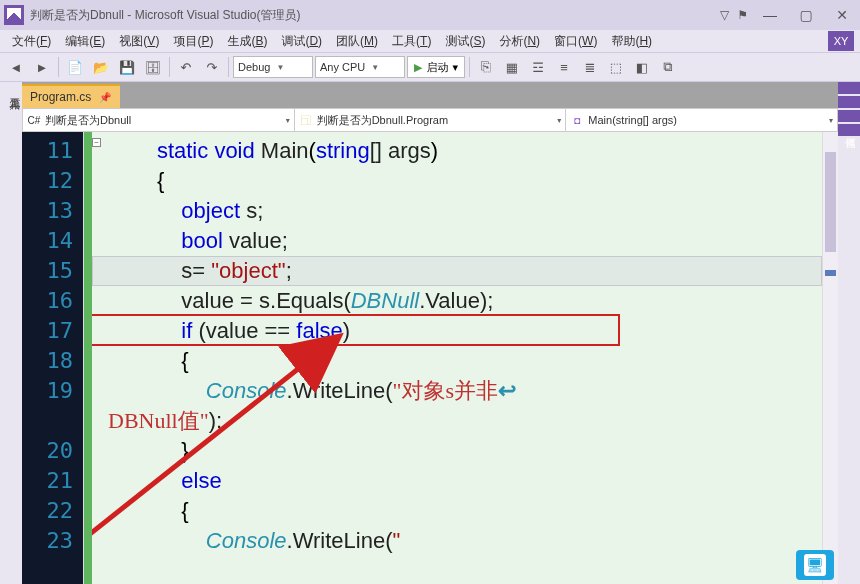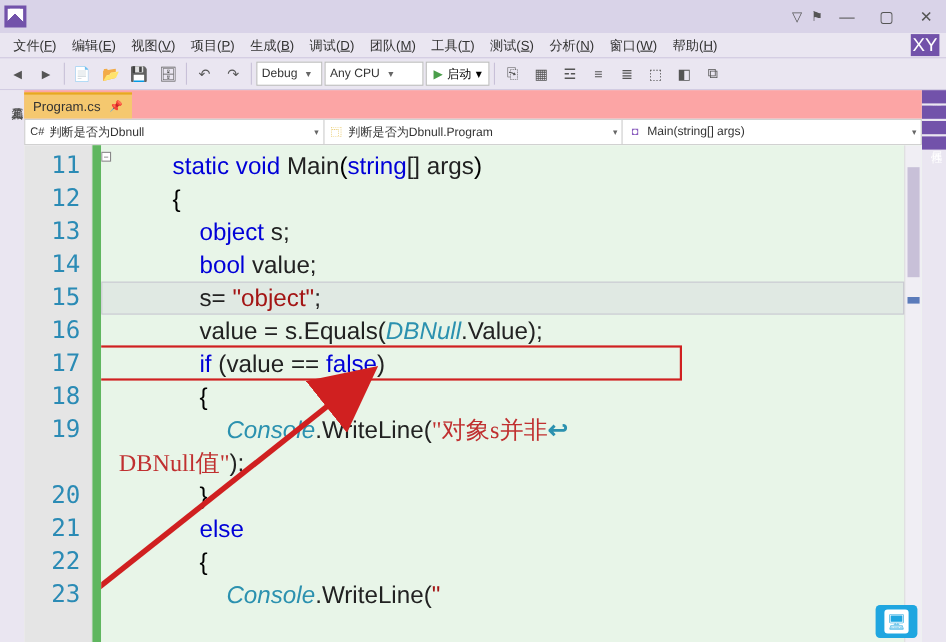--- a/index.html
+++ b/index.html
@@ -13,53 +13,53 @@
 .titlebar .spacer { flex: 1; }
 .titlebar .icons-right { display: flex; align-items: center; gap: 8px; }
 .quicklaunch { display: flex; align-items: center; border: 1px solid #bbb; background: #fcfaff; height: 20px; width: 200px; padding: 0 4px; color: #999; }
 .quicklaunch span { flex: 1; font-size: 11px; }
 .win-btn { width: 28px; height: 20px; display: flex; align-items: center; justify-content: center; color: #555; font-size: 14px; }
 
 
 .menubar { height: 22px; background: #eae6f1; display: flex; align-items: center; padding: 0 6px; gap: 2px; color: #333; }
 .menubar .menu-item { padding: 2px 6px; font-size: 12px; }
 .menubar .menu-item u { text-decoration: underline; }
-.xy-badge { margin-left: auto; background: #7252aa; color: #fff; width: 26px; height: 20px; display: flex; align-items: center; justify-content: center; font-size: 17px; }
+.xy-badge { margin-left: auto; background: #7252aa; color: #fff; width: 26px; height: 20px; display: flex; align-items: center; justify-content: center; font-size: 11px; }
 
 
 .toolbar { height: 30px; background: #eae6f1; border-top: 1px solid #d0c9e0; border-bottom: 1px solid #d0c9e0; display: flex; align-items: center; padding: 0 4px; gap: 2px; }
 .tb-btn { width: 24px; height: 24px; display: flex; align-items: center; justify-content: center; color: #555; font-size: 13px; border: 1px solid transparent; }
 .tb-sep { width: 1px; height: 20px; background: #c8c0d8; margin: 0 2px; }
 .tb-combo { height: 22px; border: 1px solid #bbb; background: #fff; display: flex; align-items: center; padding: 0 4px; font-size: 11px; color: #333; }
 .tb-combo .arrow { margin-left: 6px; font-size: 8px; color: #666; }
 .tb-start { display: flex; align-items: center; height: 22px; border: 1px solid #bbb; background: #fff; padding: 0 6px; font-size: 11px; }
 .tb-start .tri { color: #4a9e4a; margin-right: 4px; }
 
 
 .left-strip { position: absolute; left: 0; top: 82px; width: 22px; height: 502px; background: #eae6f1; writing-mode: vertical-rl; text-orientation: upright; font-size: 11px; color: #444; padding-top: 8px; display: flex; justify-content: flex-start; }
 
 
 .right-strip { position: absolute; right: 0; top: 82px; width: 22px; height: 502px; background: #eae6f1; display: flex; flex-direction: column; }
 .right-strip .v-tab { writing-mode: vertical-rl; text-orientation: upright; font-size: 10px; padding: 6px 3px; background: #7252aa; color: #fff; margin-bottom: 2px; }
 
 
-.tabs { position: absolute; left: 22px; top: 82px; right: 22px; height: 26px; background: #fca5a5; display: flex; align-items: flex-end; }
+.tabs { position: absolute; left: 22px; top: 82px; right: 22px; height: 26px; background: #a3a3a3; display: flex; align-items: flex-end; }
 .tab { background: #f5c86f; height: 24px; display: flex; align-items: center; padding: 0 8px; font-size: 12px; color: #333; border-top: 2px solid #e8a820; }
 .tab .pin { margin-left: 8px; font-size: 10px; color: #555; }
 
 
 .navbar { position: absolute; left: 22px; top: 108px; right: 22px; height: 24px; background: #fff; border: 1px solid #ccc; display: flex; }
 .navbar .nav-combo { flex: 1; display: flex; align-items: center; padding: 0 4px; border-right: 1px solid #ccc; font-size: 11px; color: #333; }
 .navbar .nav-combo:last-child { border-right: none; }
 .navbar .nav-icon { width: 14px; height: 14px; margin-right: 4px; display: inline-flex; align-items: center; justify-content: center; font-size: 10px; }
 .navbar .arrow { margin-left: auto; font-size: 8px; color: #666; }
 
 
 .editor { position: absolute; left: 22px; top: 132px; right: 22px; bottom: 0; background: #fff; display: flex; }
-.gutter { width: 62px; background: #e5e5e5; border-right: 1px solid #ddd; }
+.gutter { width: 62px; background: #0f172a; border-right: 1px solid #ddd; }
 .changebar { width: 8px; background: #5fb65f; }
 .code { flex: 1; background: #e8f5e8; font-family: Consolas, "Courier New", monospace; font-size: 22px; line-height: 30px; padding: 4px 0 4px 8px; white-space: pre; position: relative; overflow: hidden; }
 .code .ln-row { display: flex; height: 30px; }
 .gutter .num { height: 30px; text-align: right; padding-right: 10px; color: #2b8bb5; font-family: Consolas, monospace; font-size: 22px; line-height: 30px; }
 .gutter .pad { height: 4px; }
 
 .kw { color: #0000d8; }
 .type { color: #2b91af; font-style: italic; }
 .str { color: #a31515; }
 .strcn { color: #c03030; font-family: "SimSun", serif; }
@@ -86,20 +86,21 @@
 .watermark .ico { width: 22px; height: 22px; background: #fff; border-radius: 3px; display: flex; align-items: center; justify-content: center; color: #1fa6e0; font-size: 14px; }
 
 
 .cur-line-bg { position: absolute; left: 0; right: 16px; height: 30px; background: rgba(200,200,210,.25); border: 1px solid #c8c8d0; }
 </style>
 </head>
 <body>
 
 <div class="titlebar">
   <div class="vs-logo"></div>
+  <div class="title-text">判断是否为Dbnull - Microsoft Visual Studio(管理员)</div>
   <div class="spacer"></div>
   <div class="icons-right">
     <span>▽</span>
     <span>⚑</span>
     <div class="win-btn">—</div>
     <div class="win-btn">▢</div>
     <div class="win-btn">✕</div>
   </div>
 </div>
 
@@ -124,21 +125,21 @@
   <div class="tb-btn">►</div>
   <div class="tb-sep"></div>
   <div class="tb-btn">📄</div>
   <div class="tb-btn">📂</div>
   <div class="tb-btn">💾</div>
   <div class="tb-btn">🗄</div>
   <div class="tb-sep"></div>
   <div class="tb-btn">↶</div>
   <div class="tb-btn">↷</div>
   <div class="tb-sep"></div>
-  <div class="tb-combo" style="width:60px">
+  <div class="tb-combo" style="width:80px">
     <span>Debug</span>
       <span class="arrow">▼</span>
   </div>
   <div class="tb-combo" style="width:90px">
     <span>Any CPU</span>
       <span class="arrow">▼</span>
   </div>
   <div class="tb-start">
     <span class="tri">▶</span>
     <span>启动</span>

